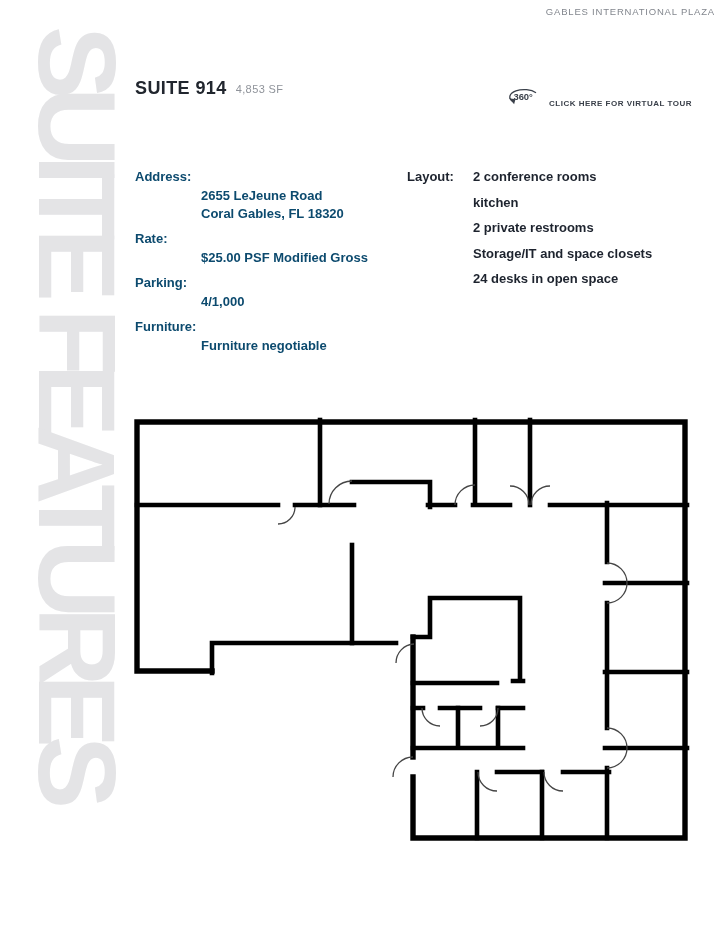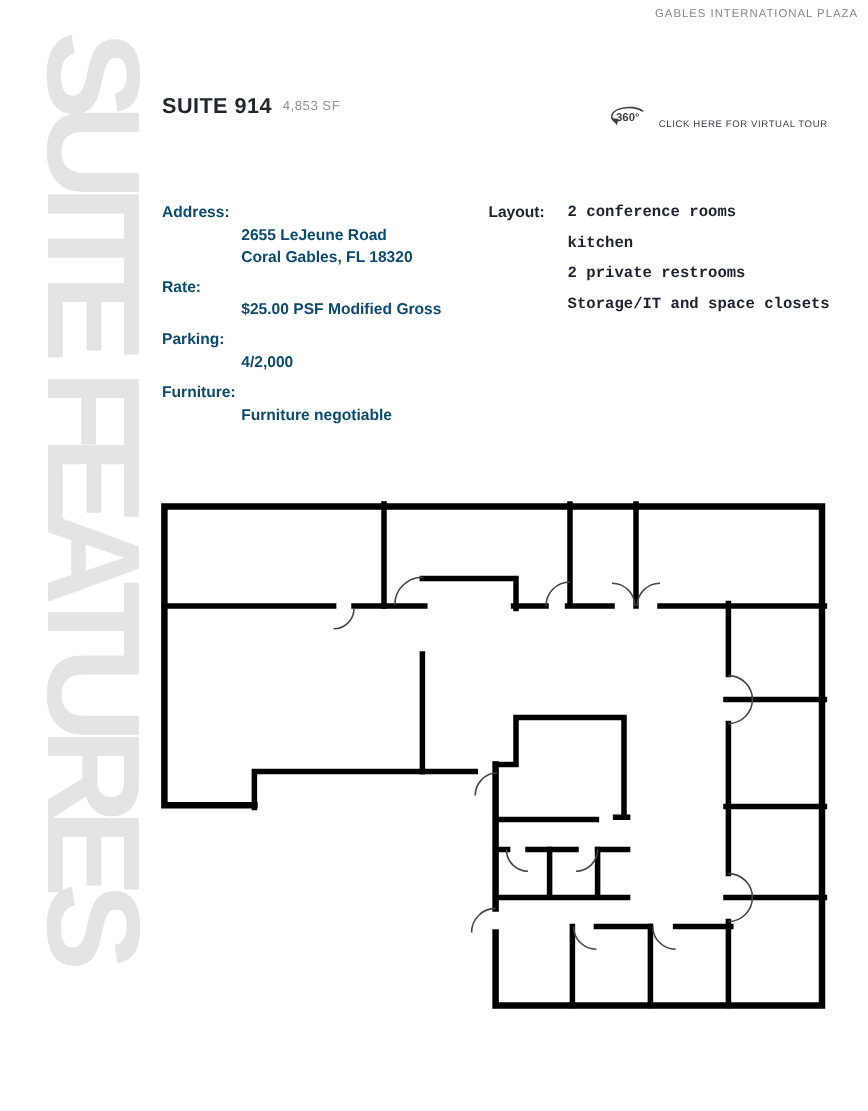--- a/index.html
+++ b/index.html
@@ -21,30 +21,30 @@
   }
   
   .titlebar{position:absolute; left:135px; top:78px; display:flex; align-items:center; gap:9px;}
   .suite-no{font-size:18px; font-weight:700; color:#21262e; letter-spacing:0.4px;}
   .suite-sf{font-size:11px; font-weight:400; color:#8f939a; letter-spacing:0.4px;}
   
   .tour{
     position:absolute; left:506px; top:86px; display:flex; align-items:flex-end; gap:7px;
     cursor:pointer; text-decoration:none;
   }
-  .tour-label{font-size:8px; font-weight:400; letter-spacing:0.5px; color:#3a404a;}
+  .tour-label{font-size:8px; font-weight:700; letter-spacing:0.5px; color:#3a404a;}
   
   .info-left{position:absolute; left:135px; top:168px; width:275px; display:flex; flex-direction:column; gap:7.5px;}
   .info-row{display:flex; font-size:13px; line-height:17.5px; color:#0c4a6e;}
   .info-label{min-width:66px; font-weight:700;}
   .info-value{font-weight:700;margin-top:19px;}
   .info-right{position:absolute; left:407px; top:168px; display:flex; font-size:13px; line-height:17.5px; color:#1d232e;}
   .layout-label{min-width:66px; font-weight:700;}
   .layout-items{display:flex; flex-direction:column;}
-  .layout-item{font-weight:700; margin-bottom:8px;font-family:Liberation Mono, monospace;}
+  .layout-item{font-weight:700; margin-bottom:8px;}
   
   .plan{position:absolute; left:0; top:0; width:723px; height:926px;}
 </style>
 </head>
 <body>
 
 <div class="page">
 
   <div class="watermark">SUITE FEATURES</div>
 
@@ -71,35 +71,36 @@
         <span>2655 LeJeune Road</span><br>
         <span>Coral Gables, FL 18320</span>
       </span>
     </div>
     <div class="info-row">
       <span class="info-label">Rate:</span>
       <span class="info-value">$25.00 PSF Modified Gross</span>
     </div>
     <div class="info-row">
       <span class="info-label">Parking:</span>
-      <span class="info-value">4/2,000</span>
+      <span class="info-value">4/1,000</span>
     </div>
     <div class="info-row">
       <span class="info-label">Furniture:</span>
       <span class="info-value">Furniture negotiable</span>
     </div>
   </div>
 
   <div class="info-right">
     <span class="layout-label">Layout:</span>
     <div class="layout-items">
       <div class="layout-item">2 conference rooms</div>
       <div class="layout-item">kitchen</div>
       <div class="layout-item">2 private restrooms</div>
       <div class="layout-item">Storage/IT and space closets</div>
+      <div class="layout-item">24 desks in open space</div>
     </div>
   </div>
 
   <svg class="plan" viewBox="0 0 723 926">
 
     <g fill="none" stroke="#000000" stroke-width="5.4" stroke-linecap="square">
       <path d="M 212,671 H 137 V 422 H 685 V 838 H 413 V 777"></path>
       <path d="M 413,757 V 637"></path>
     </g>
 

